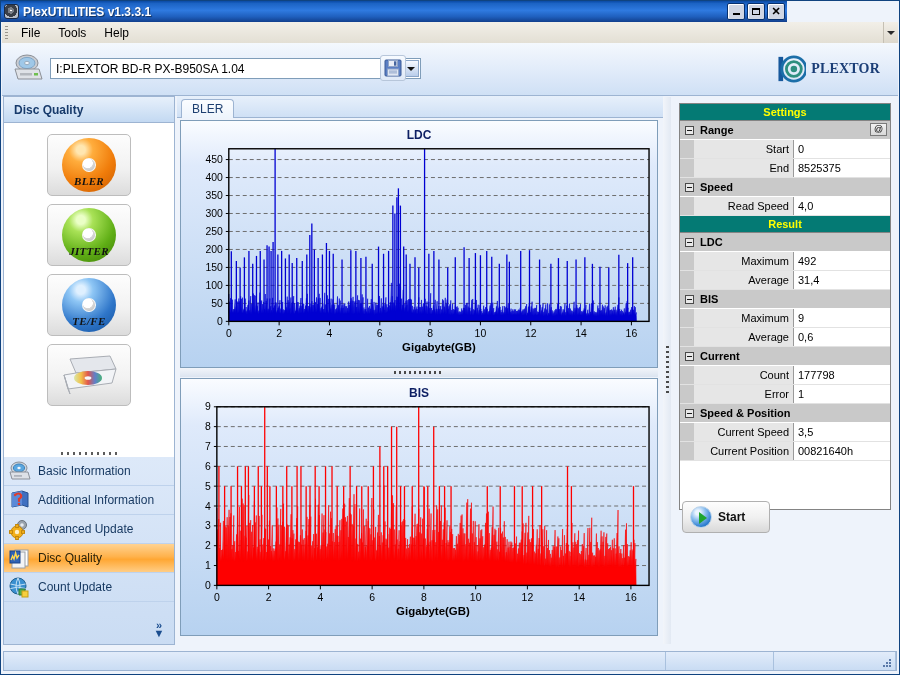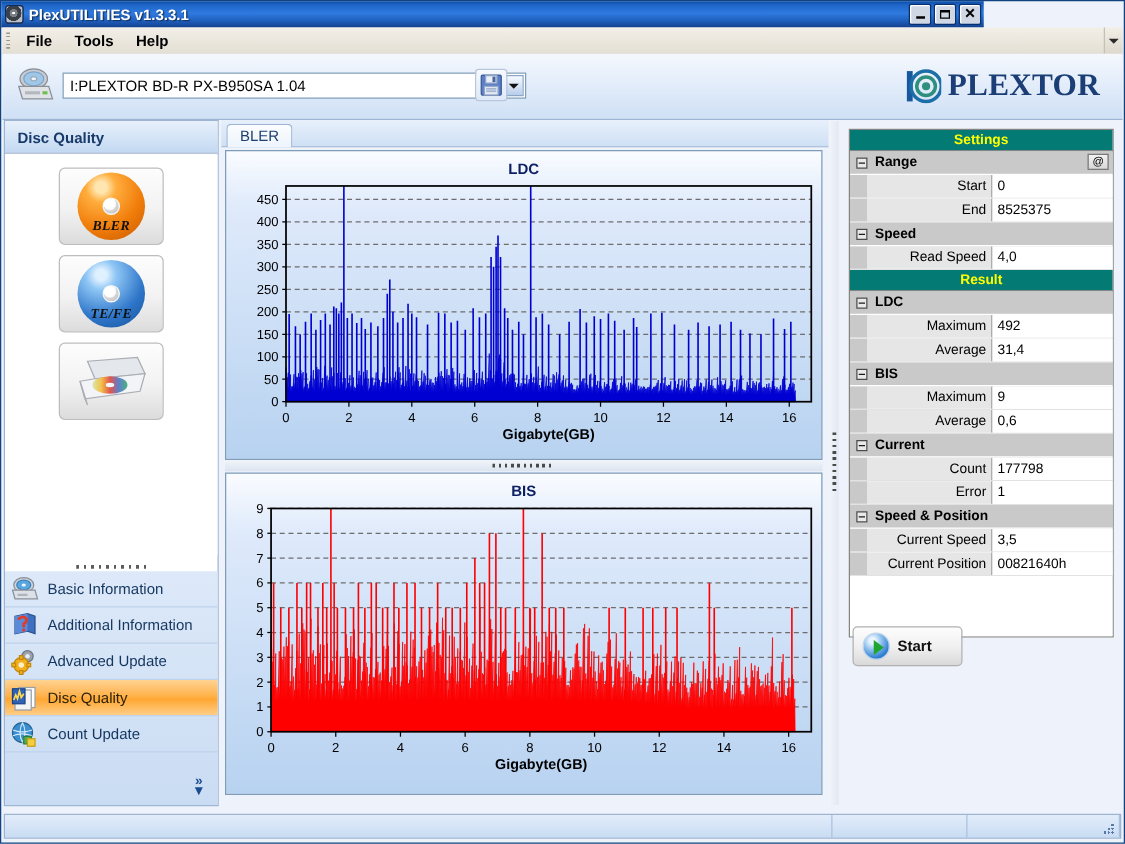--- a/index.html
+++ b/index.html
@@ -49,21 +49,21 @@
 
   
   #menubar{
     position:absolute;left:1px;top:21px;width:896px;height:21px;
     background:linear-gradient(to bottom,#f2efe8,#e3dfd4);
     border-bottom:1px solid #c5c0b4;
     display:flex;align-items:center;
   }
   #grip{width:3px;height:13px;margin:0 4px 0 3px;
     background:repeating-linear-gradient(to bottom,#9a968c 0 1px,transparent 1px 3px);}
-  .menuitem{padding:2px 9px;color:#000;font-size:12px;font-weight:bold;}
+  .menuitem{padding:2px 9px;color:#000;font-size:12px;}
   #menu-expander{
     position:absolute;right:1px;top:21px;width:14px;height:21px;
     background:linear-gradient(to bottom,#f2efe8,#ddd8cc);
     border-left:1px solid #c5c0b4;
     display:flex;align-items:center;justify-content:center;
   }
   #menu-expander .ar{width:0;height:0;border-left:4px solid transparent;border-right:4px solid transparent;border-top:4px solid #2a2a2a;}
 
   
   #toolbar{
@@ -90,21 +90,21 @@
   #save-btn{
     position:absolute;left:378px;top:12px;width:26px;height:26px;
     background:linear-gradient(to bottom,#f6faff,#dfe9f7);
     border:1px solid #b7c6da;border-radius:3px;box-sizing:border-box;
     display:flex;align-items:center;justify-content:center;
   }
   #plextor-logo{
     position:absolute;right:18px;top:12px;height:28px;display:flex;align-items:center;gap:5px;
   }
   #plextor-logo .word{
-    font-family:"Liberation Serif",serif;font-weight:bold;font-size:25px;color:#1b3e77;
+    font-family:"Liberation Serif",serif;font-weight:bold;font-size:14px;color:#1b3e77;
     letter-spacing:.2px;
   }
 
   
   #sidebar{
     position:absolute;left:2px;top:95px;width:172px;height:549px;
     background:#ffffff;border:1px solid #9db4d2;box-sizing:border-box;
   }
   #sidebar-header{
     height:26px;width:100%;
@@ -373,20 +373,26 @@
   <div id="sidebar">
     <div id="sidebar-header">
       <span class="t">Disc Quality</span>
     </div>
 
     <div id="big-buttons">
       <div class="bigbtn">
         <div class="disc disc-bler">
           <div class="hole"></div>
           <div class="lbl">BLER</div>
+        </div>
+      </div>
+      <div class="bigbtn">
+        <div class="disc disc-jitter">
+          <div class="hole"></div>
+          <div class="lbl">JITTER</div>
         </div>
       </div>
       <div class="bigbtn">
         <div class="disc disc-tefe">
           <div class="hole"></div>
           <div class="lbl">TE/FE</div>
         </div>
       </div>
       <div class="bigbtn">
         <svg class="drive-pic" viewBox="0 0 62 44">

